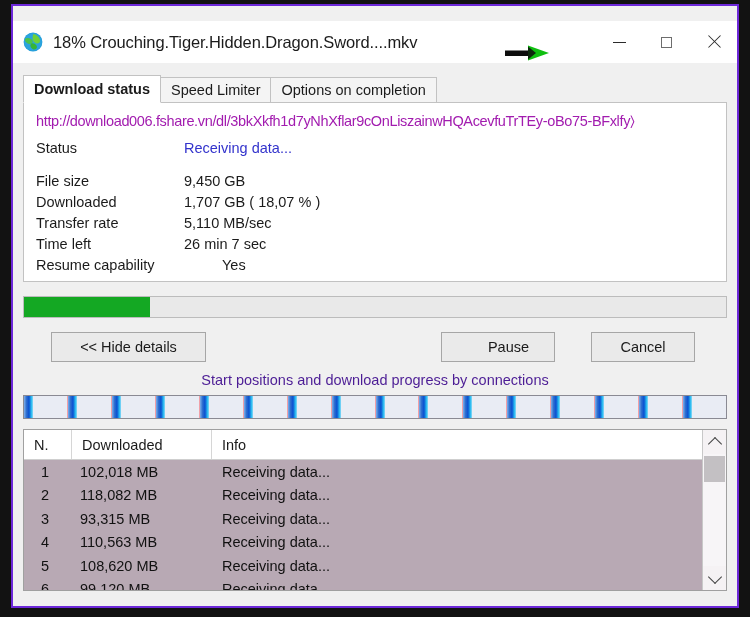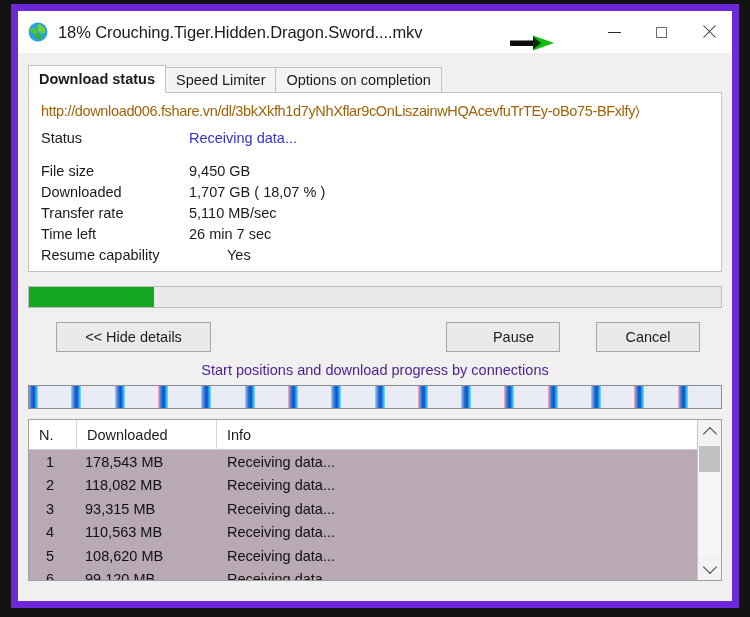--- a/index.html
+++ b/index.html
@@ -24,24 +24,25 @@
   }
 
   
   #window {
     position: absolute;
     left: 11px;
     top: 4px;
     width: 728px;
     height: 604px;
     background: #f0f0f0;
-    border: 7px solid #6d28d9;
+    border: 2px solid #6d28d9;
     box-sizing: border-box;
     display: flex;
     flex-direction: column;
+    justify-content: center;
   }
 
   
   #titlebar {
     height: 42px;
     background: #ffffff;
     display: flex;
     align-items: center;
     flex: none;
     position: relative;
@@ -149,21 +150,21 @@
     background: #ffffff;
     border: 1px solid #c2c2c2;
     box-sizing: border-box;
     height: 180px;
     padding: 10px 12px 0 12px;
     position: relative;
     overflow: hidden;
   }
   #url-line {
     font-size: 14.5px;
-    color: #a16207;
+    color: #a21caf;
     white-space: nowrap;
     overflow: hidden;
     text-overflow: clip;
     letter-spacing: -0.35px;
     margin-bottom: 8px;
   }
   .kv {
     display: flex;
     font-size: 14.5px;
     color: #1b1b1b;
@@ -503,21 +504,21 @@
 
         <div id="thead">
           <div class="th col-n">N.</div>
           <div class="th col-dl">Downloaded</div>
           <div class="th col-info">Info</div>
         </div>
 
         <div id="tbody">
             <div class="trow" style="background: rgb(184, 169, 180);">
               <div class="c col-n">1</div>
-              <div class="c col-dl">178,543  MB</div>
+              <div class="c col-dl">102,018  MB</div>
               <div class="c col-info">Receiving data...</div>
             </div>
             <div class="trow" style="background: rgb(184, 169, 180);">
               <div class="c col-n">2</div>
               <div class="c col-dl">118,082  MB</div>
               <div class="c col-info">Receiving data...</div>
             </div>
             <div class="trow" style="background: rgb(184, 169, 180);">
               <div class="c col-n">3</div>
               <div class="c col-dl">93,315  MB</div>

